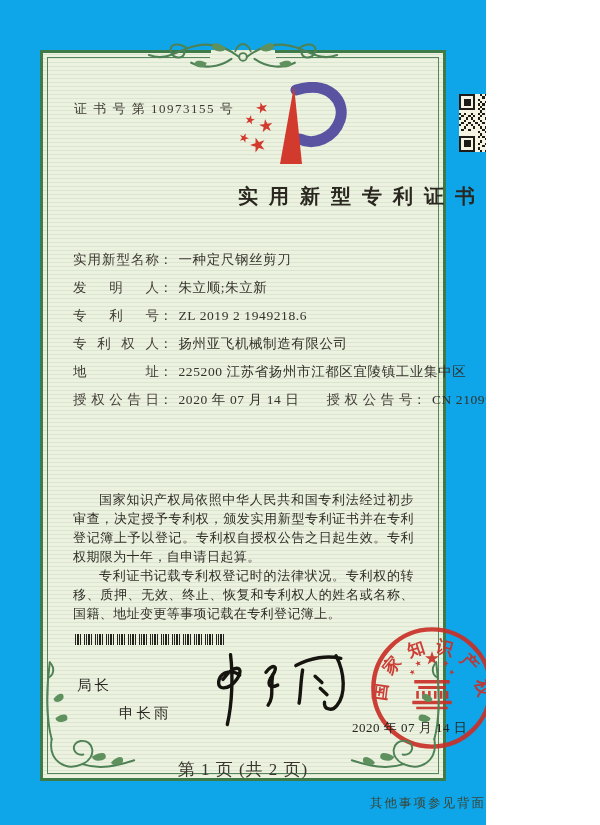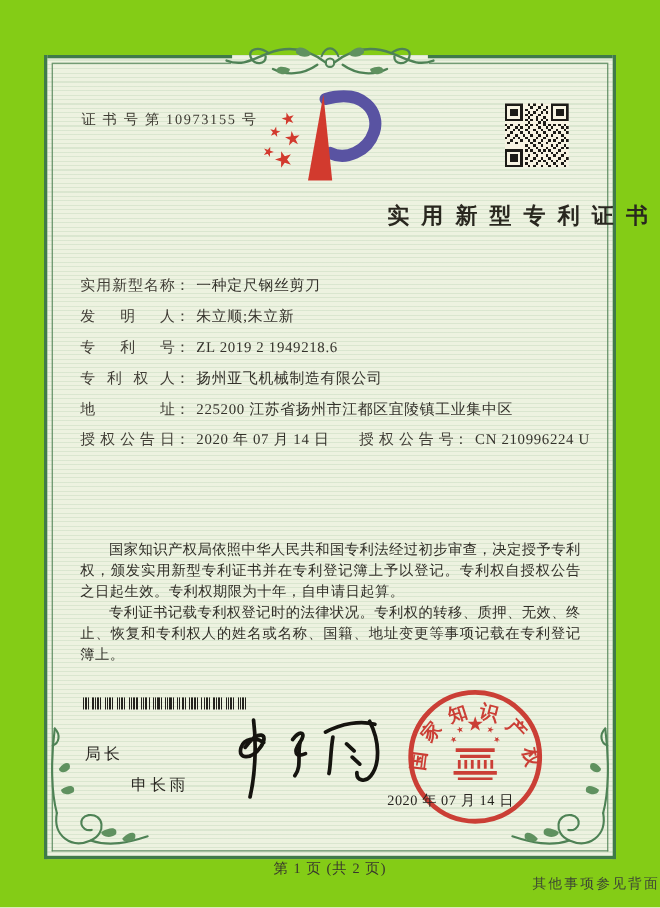--- a/index.html
+++ b/index.html
@@ -1,18 +1,18 @@
 <!DOCTYPE html>
 <html><head>
 <meta charset="utf-8">
 <style>
   html,body{margin:0;padding:0;}
   #page{
-    position:relative;width:600px;height:825px;overflow:hidden;
-    background:#84cc16;
+    position:relative;width:486px;height:825px;overflow:hidden;
+    background:#0ea5e9;
     font-family:"Liberation Serif","DejaVu Serif",serif;
     color:#37352e;
   }
   
   .frame{
     position:absolute;left:40px;top:50px;right:40px;bottom:44px;
     border:3px solid #3f7a49;border-top:none;
     background:
       repeating-linear-gradient(180deg, rgba(118,168,120,.16) 0 1px, rgba(0,0,0,0) 1px 4px),
       #edf2e0;
@@ -43,22 +43,22 @@
          text-align:justify;color:#302e27;letter-spacing:.4px;}
   .paras p{margin:0;text-indent:2em;}
   .barcode{position:absolute;left:75px;top:634px;width:150px;height:11px;
     background:repeating-linear-gradient(90deg,#23221d 0 1px,transparent 1px 2px,#23221d 2px 4px,
       transparent 4px 5px,#23221d 5px 6px,transparent 6px 9px,#23221d 9px 10px,transparent 10px 11px);}
   .officer-title{position:absolute;left:77px;top:676px;font-size:14.5px;letter-spacing:3px;color:#2c2a24;}
   .officer-name{position:absolute;left:77px;top:704px;font-size:14.5px;letter-spacing:3px;color:#2c2a24;margin-left:42px;}
   .signature{position:absolute;left:195px;top:644px;width:160px;height:88px;transform:rotate(-2deg);}
   .seal{position:absolute;left:367px;top:623px;width:130px;height:130px;opacity:.92;}
   .seal-date{position:absolute;left:352px;top:719px;font-size:13px;letter-spacing:.5px;color:#26241f;z-index:4;}
-  .page-info{position:absolute;left:0;right:0;top:758px;text-align:center;font-size:13px;
-             letter-spacing:1px;color:#38362d;margin-top:23px;}
+  .page-info{position:absolute;left:0;right:0;top:758px;text-align:center;font-size:17px;
+             letter-spacing:1px;color:#38362d;}
   .back-note{position:absolute;left:0;right:0;top:795px;text-align:right;font-size:12.5px;
              letter-spacing:2px;color:#3c4434;}
 </style>
 </head>
 <body>
 
 <div id="page">
 
   <div class="frame">
     <div class="tseg l"></div>

